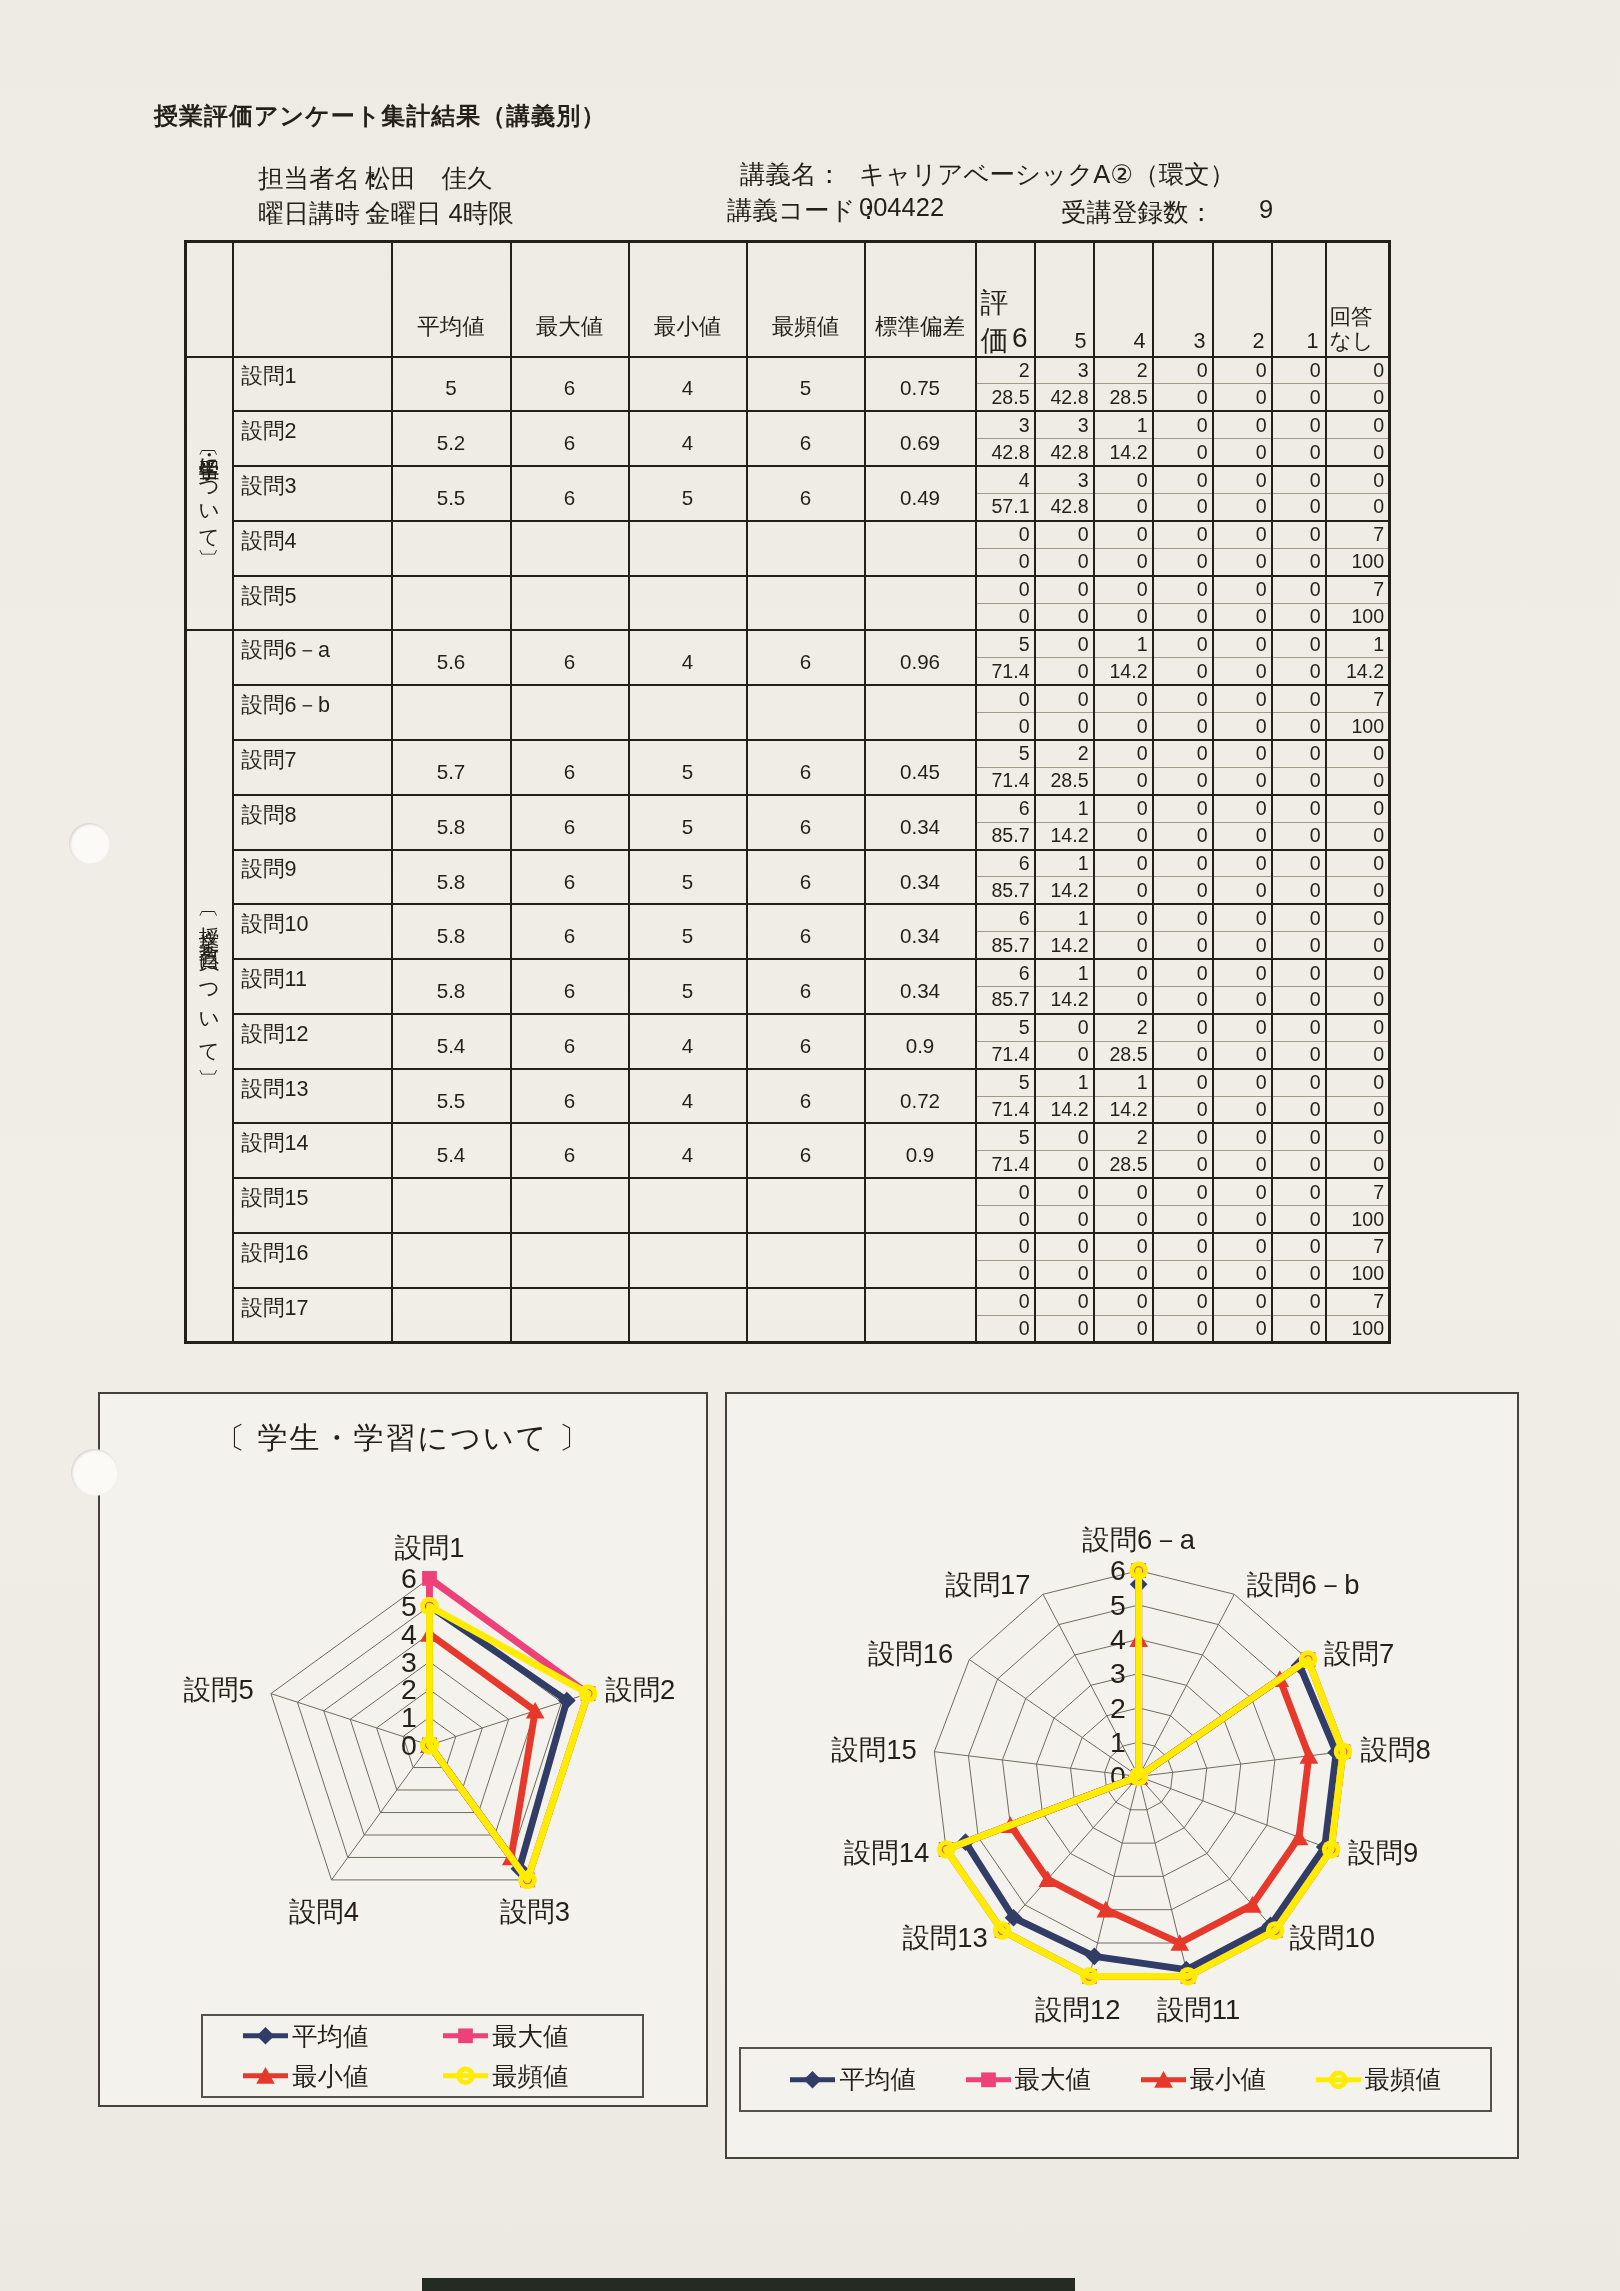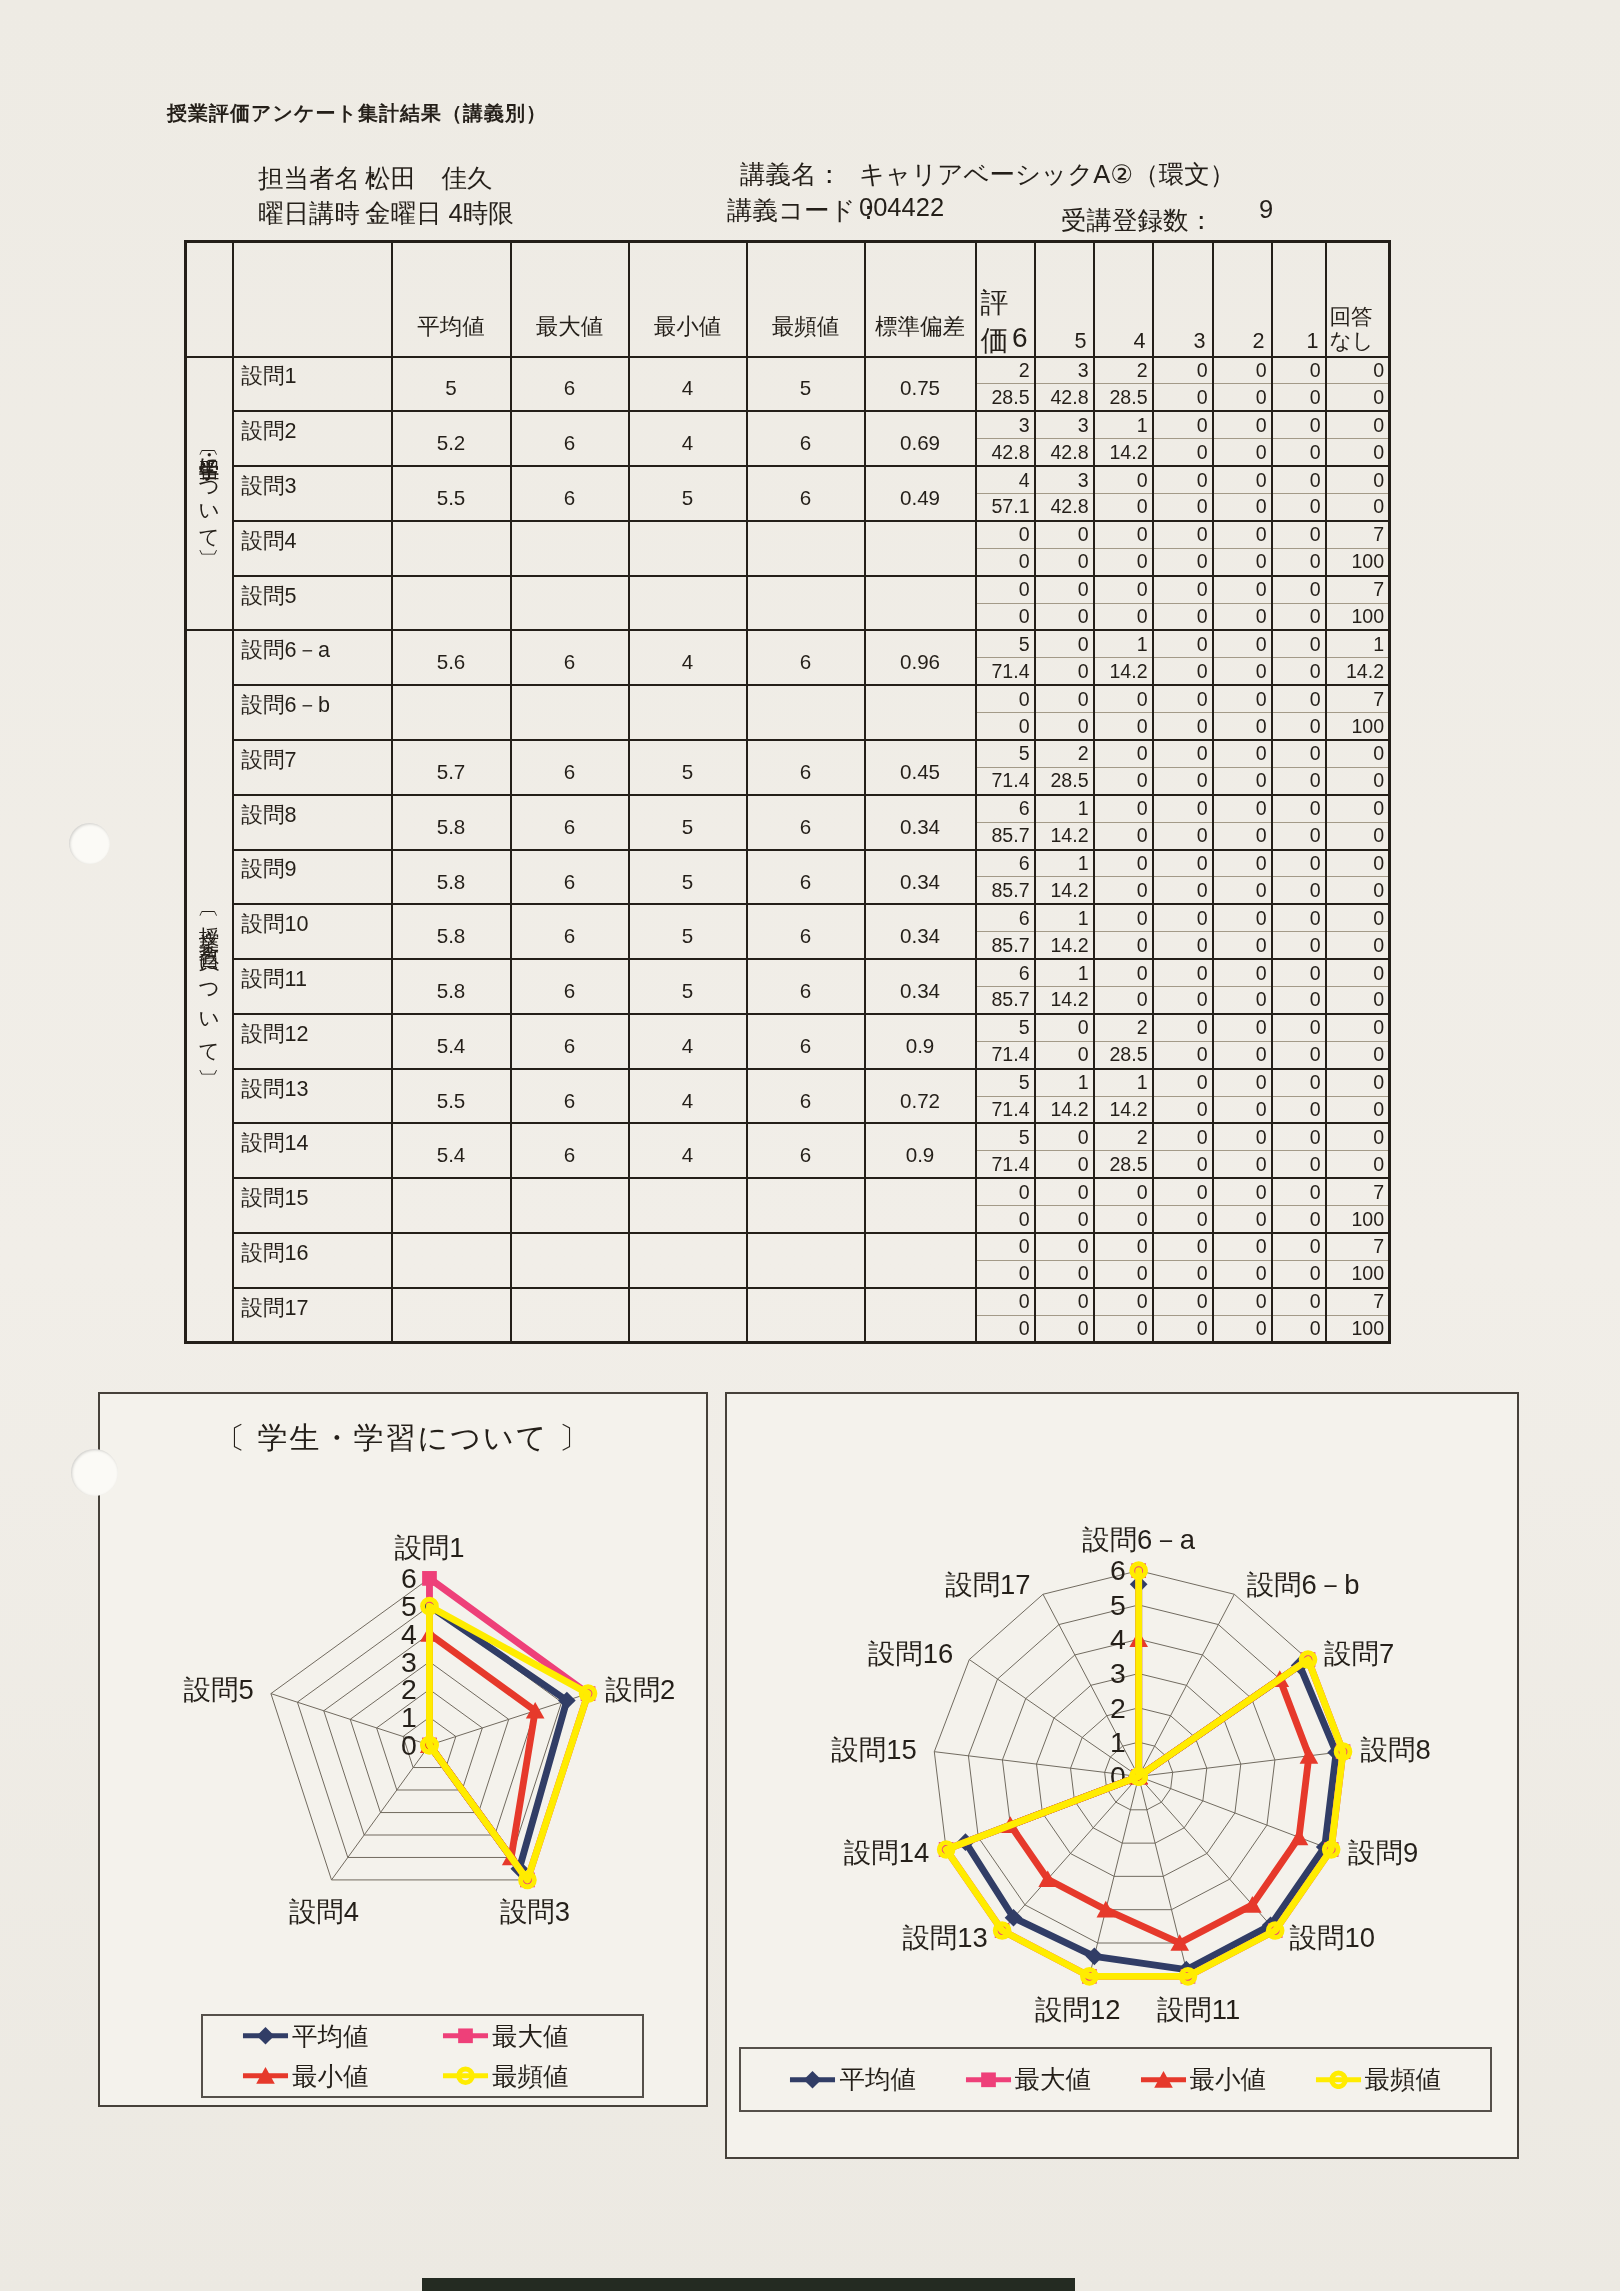--- a/index.html
+++ b/index.html
@@ -1,19 +1,19 @@
 <!DOCTYPE html>
 <html><head>
 <meta charset="utf-8">
 <style>
   html,body{margin:0;padding:0;background:#b9b5ad;}
   .page{position:relative;width:1620px;height:2292px;margin:0 auto;overflow:hidden;
         background:linear-gradient(180deg,#eeebe4 0%,#f1eee8 55%,#ece9e2 100%);
         font-family:"Liberation Sans","DejaVu Sans",sans-serif;color:#241f19;}
-  .doc-title{position:absolute;left:167px;top:100px;font-size:20px;font-weight:600;letter-spacing:1px;}
+  .doc-title{position:absolute;left:154px;top:100px;font-size:24px;font-weight:600;letter-spacing:1px;}
   .inf{position:absolute;font-size:25.5px;white-space:nowrap;}
 
   
   table.results{position:absolute;left:184px;top:240px;width:1201px;border-collapse:collapse;
                 table-layout:fixed;border:3.9px solid #241f19;}
   table.results td{border:2px solid #241f19;overflow:hidden;}
   tr.hdr{height:115px;}
   tr.r{height:27.4px;}
   .hdr td{vertical-align:bottom;}
   .sh{text-align:center;padding-bottom:13.7px;font-size:22.5px;}
@@ -58,21 +58,21 @@
   <div class="doc-title">授業評価アンケート集計結果（講義別）</div>
 
   <span class="inf" style="left:258px;top:161px">担当者名：</span>
   <span class="inf" style="left:365px;top:161px">松田　佳久</span>
   <span class="inf" style="left:740px;top:157px">講義名：</span>
   <span class="inf" style="left:859px;top:157px">キャリアベーシックA②（環文）</span>
   <span class="inf" style="left:258px;top:196px">曜日講時：</span>
   <span class="inf" style="left:365px;top:196px">金曜日 4時限</span>
   <span class="inf" style="left:727px;top:193px">講義コード：</span>
   <span class="inf" style="left:859px;top:193px">004422</span>
-  <span class="inf" style="left:1061px;top:203px">受講登録数：</span>
+  <span class="inf" style="left:1061px;top:195px">受講登録数：</span>
   <span class="inf" style="left:1259px;top:195px">9</span>
 
   <table class="results">
       <colgroup>
         <col style="width:47px">
         <col style="width:159px">
         <col style="width:119px">
         <col style="width:118px">
         <col style="width:118px">
         <col style="width:118px">

